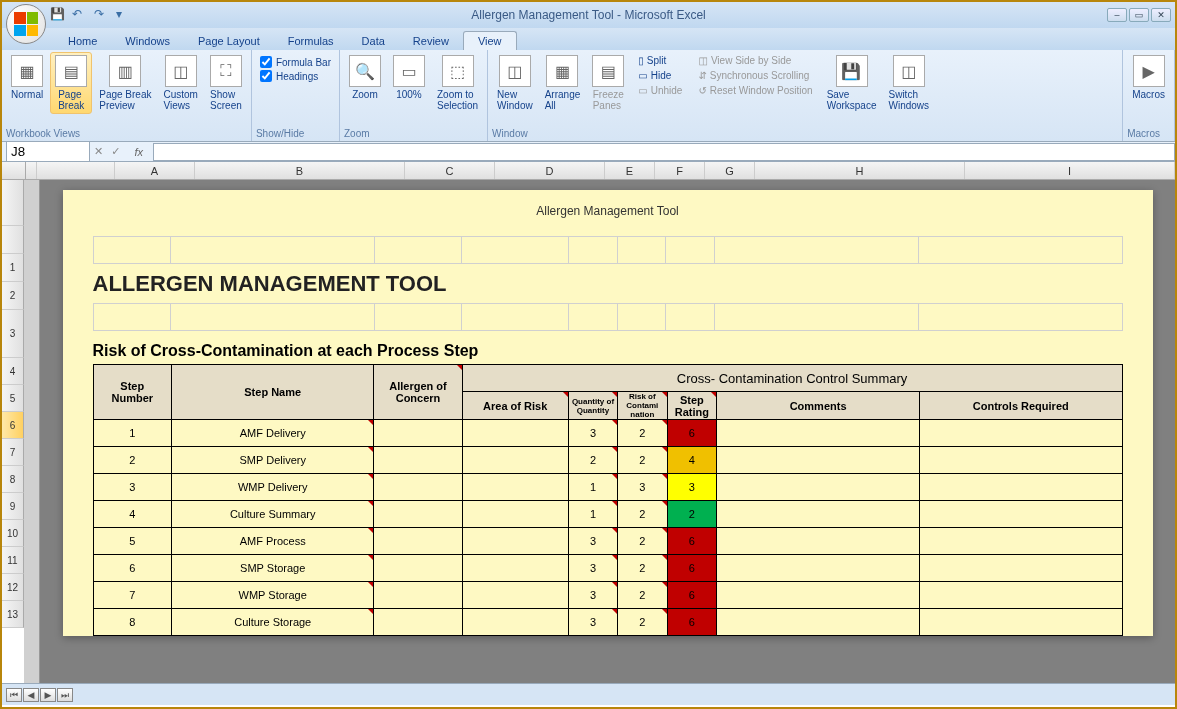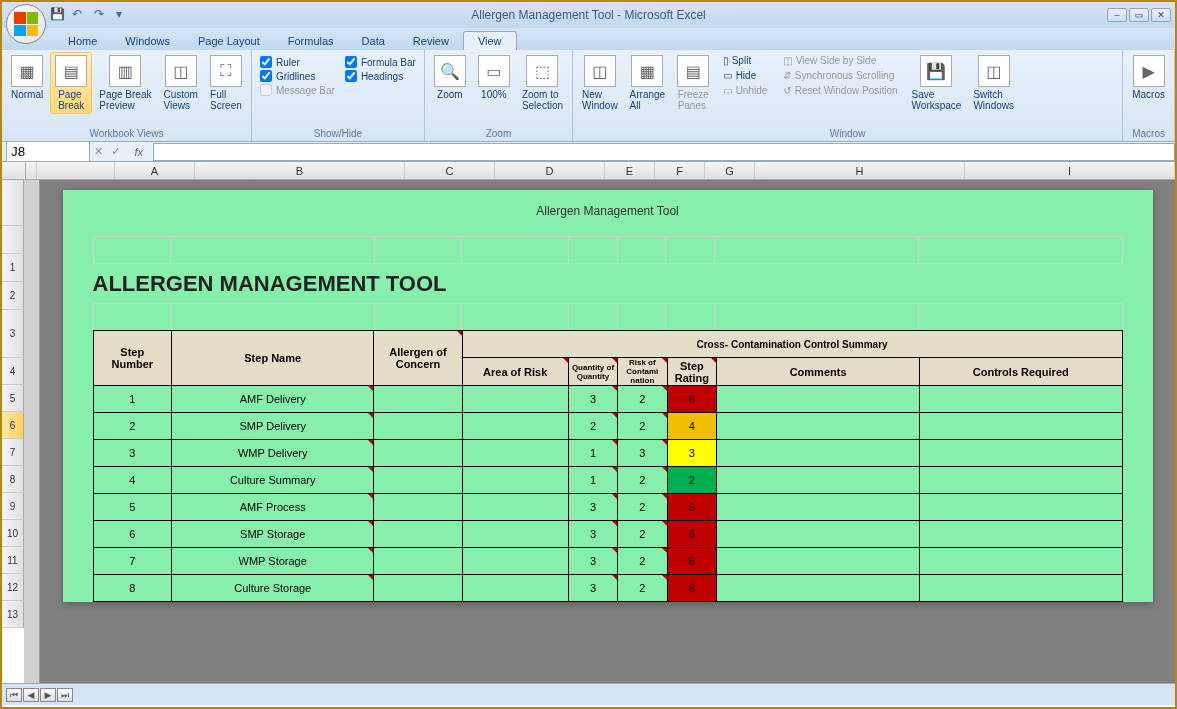--- a/index.html
+++ b/index.html
@@ -18,21 +18,21 @@
 .win-controls div { width: 20px; height: 14px; background: linear-gradient(#eef,#cde); border: 1px solid #8ab; border-radius: 2px; font-size: 9px; text-align: center; line-height: 12px; color: #345; }
 
 
 .tabs { height: 22px; background: linear-gradient(#d6e5f5,#c0d8f0); display: flex; padding-left: 52px; gap: 0; font-size: 11px; align-items: flex-end; }
 .tab { padding: 3px 14px; color: #15428b; cursor: pointer; margin-top: 32px; }
 .tab.active { background: #e8f1fb; border: 1px solid #9ab; border-bottom: none; border-radius: 3px 3px 0 0; color: #15428b; font-weight: 400; }
 
 
 .ribbon { height: 92px; background: linear-gradient(#e8f1fb,#d6e5f5); border-bottom: 1px solid #9ab; display: flex; }
 .group { border-right: 1px solid #b0c4de; display: flex; flex-direction: column; padding: 2px 4px 0 4px; }
-.group-label { font-size: 10px; color: #5a7ba5; text-align: center; padding: 2px 0; }
+.group-label { font-size: 10px; color: #5a7ba5; padding: 2px 0; }
 .group-body { flex: 1; display: flex; align-items: flex-start; gap: 2px; }
 .rbtn { display: flex; flex-direction: column; align-items: center; padding: 2px 4px; font-size: 10px; color: #15428b; cursor: pointer; border: 1px solid transparent; border-radius: 3px; min-width: 40px; }
 .rbtn.selected { border-color: #f0c36d; background: linear-gradient(#fff0c0,#ffd870); }
 .rbtn .ricon { width: 32px; height: 32px; background: #fff; border: 1px solid #aaa; margin-bottom: 2px; display: flex; align-items: center; justify-content: center; font-size: 16px; color: #666; }
 .rbtn-sm { font-size: 10px; color: #15428b; display: flex; align-items: center; gap: 3px; padding: 1px 3px; cursor: pointer; }
 .checks { display: flex; flex-direction: column; gap: 2px; padding: 4px; font-size: 10px; color: #15428b; }
 .checks label { display: flex; align-items: center; gap: 4px; }
 .checks input { width: 12px; height: 12px; }
 .disabled { color: #999 !important; }
 
@@ -48,31 +48,31 @@
 .colhdr { border-right: 1px solid #ccc; text-align: center; font-size: 11px; color: #333; line-height: 18px; }
 
 
 .rowhdr { width: 22px; background: linear-gradient(to right,#f5f5f5,#e0e0e0); border-right: 1px solid #aaa; border-bottom: 1px solid #ccc; text-align: center; font-size: 10px; color: #333; }
 .rowhdr.sel { background: linear-gradient(to right,#ffe9a8,#ffd060); }
 
 .sheet-area { display: flex; height: calc(100% - 26px - 22px - 92px - 20px - 18px - 22px - 2px); overflow: hidden; }
 .rowhdrs { display: flex; flex-direction: column; }
 .ruler-v { width: 16px; background: #d0d0d0; border-right: 1px solid #999; }
 .page-wrap { flex: 1; background: #808080; padding: 10px 0 0 0; overflow: hidden; }
-.page { background: #86efac; margin: 0 auto; width: 1090px; box-shadow: 0 2px 8px rgba(0,0,0,0.3); padding: 8px 30px 0 30px; position: relative; }
+.page { background: #fef9c3; margin: 0 auto; width: 1090px; box-shadow: 0 2px 8px rgba(0,0,0,0.3); padding: 8px 30px 0 30px; position: relative; }
 .pg-header { text-align: center; font-size: 12px; color: #333; padding: 6px 0 18px 0; }
 .big-title { font-family: Arial; font-size: 22px; font-weight: bold; color: #222; padding: 8px 0 6px 0; }
 .sub-title { font-family: Arial; font-size: 16px; font-weight: bold; color: #000; padding: 12px 0 4px 0; }
 
 
 .grid { border-collapse: collapse; width: 100%; }
 .grid td, .grid th { border: 1px solid #000; font-size: 11px; padding: 0 4px; height: 27px; text-align: center; }
 .grid th { background: #e5ddc8; font-weight: bold; }
 .grid th.small { font-size: 8px; padding: 0 2px; }
-.grid .sumhdr { background: #e5ddc8; font-weight: bold; font-size: 10px; }
+.grid .sumhdr { background: #e5ddc8; font-weight: normal; font-size: 13px; }
 .rr-red { background: #c00000; color: #000; }
 .rr-yellow { background: #ffff00; color: #000; }
 .rr-darkyellow { background: #f0c000; color: #000; }
 .rr-green { background: #00b050; color: #000; }
 .corner-mark { position: relative; }
 .corner-mark::after { content: ''; position: absolute; top: 0; right: 0; width: 0; height: 0; border-left: 5px solid transparent; border-top: 5px solid #c00000; }
 
 .faint-grid td { border: 1px solid #d0d0d0; height: 27px; }
 .faint-grid { border-collapse: collapse; width: 100%; }
 
@@ -138,42 +138,28 @@
           <span style="white-space:pre-line">Page Break
 Preview</span>
         </div>
       <div class="rbtn">
           <div class="ricon">◫</div>
           <span style="white-space:pre-line">Custom
 Views</span>
         </div>
       <div class="rbtn">
           <div class="ricon">⛶</div>
-          <span style="white-space:pre-line">Full
+          <span style="white-space:pre-line">Show
 Screen</span>
         </div>
     </div>
     <div class="group-label">Workbook Views</div>
   </div>
   <div class="group">
     <div class="group-body">
-      <div class="checks">
-        <label>
-            <input type="checkbox" checked="" style="">
-            <span>Ruler</span>
-          </label>
-        <label>
-            <input type="checkbox" checked="" style="">
-            <span>Gridlines</span>
-          </label>
-        <label class="disabled">
-            <input type="checkbox" disabled="" style="">
-            <span>Message Bar</span>
-          </label>
-      </div>
       <div class="checks">
         <label>
             <input type="checkbox" checked="" style="">
             <span>Formula Bar</span>
           </label>
         <label>
             <input type="checkbox" checked="" style="">
             <span>Headings</span>
           </label>
       </div>
@@ -338,20 +324,21 @@
               <td style="width:90px"></td>
               <td style="width:110px"></td>
         <td style="width:50px"></td>
               <td style="width:50px"></td>
               <td style="width:50px"></td>
               <td style="width:210px"></td>
               <td style="width:210px"></td>
       </tr>
           </tbody>
         </table>
+      <div class="sub-title">Risk of Cross-Contamination at each Process Step</div>
       <table class="grid">
         <tbody>
             <tr>
           <th rowspan="2" style="width:80px;white-space:pre-line">Step
 Number</th>
           <th rowspan="2" style="width:210px">Step Name</th>
           <th rowspan="2" style="width:90px;white-space:pre-line" class="corner-mark">Allergen of
 Concern</th>
           <td class="sumhdr" colspan="6">Cross- Contamination Control Summary</td>
         </tr>

